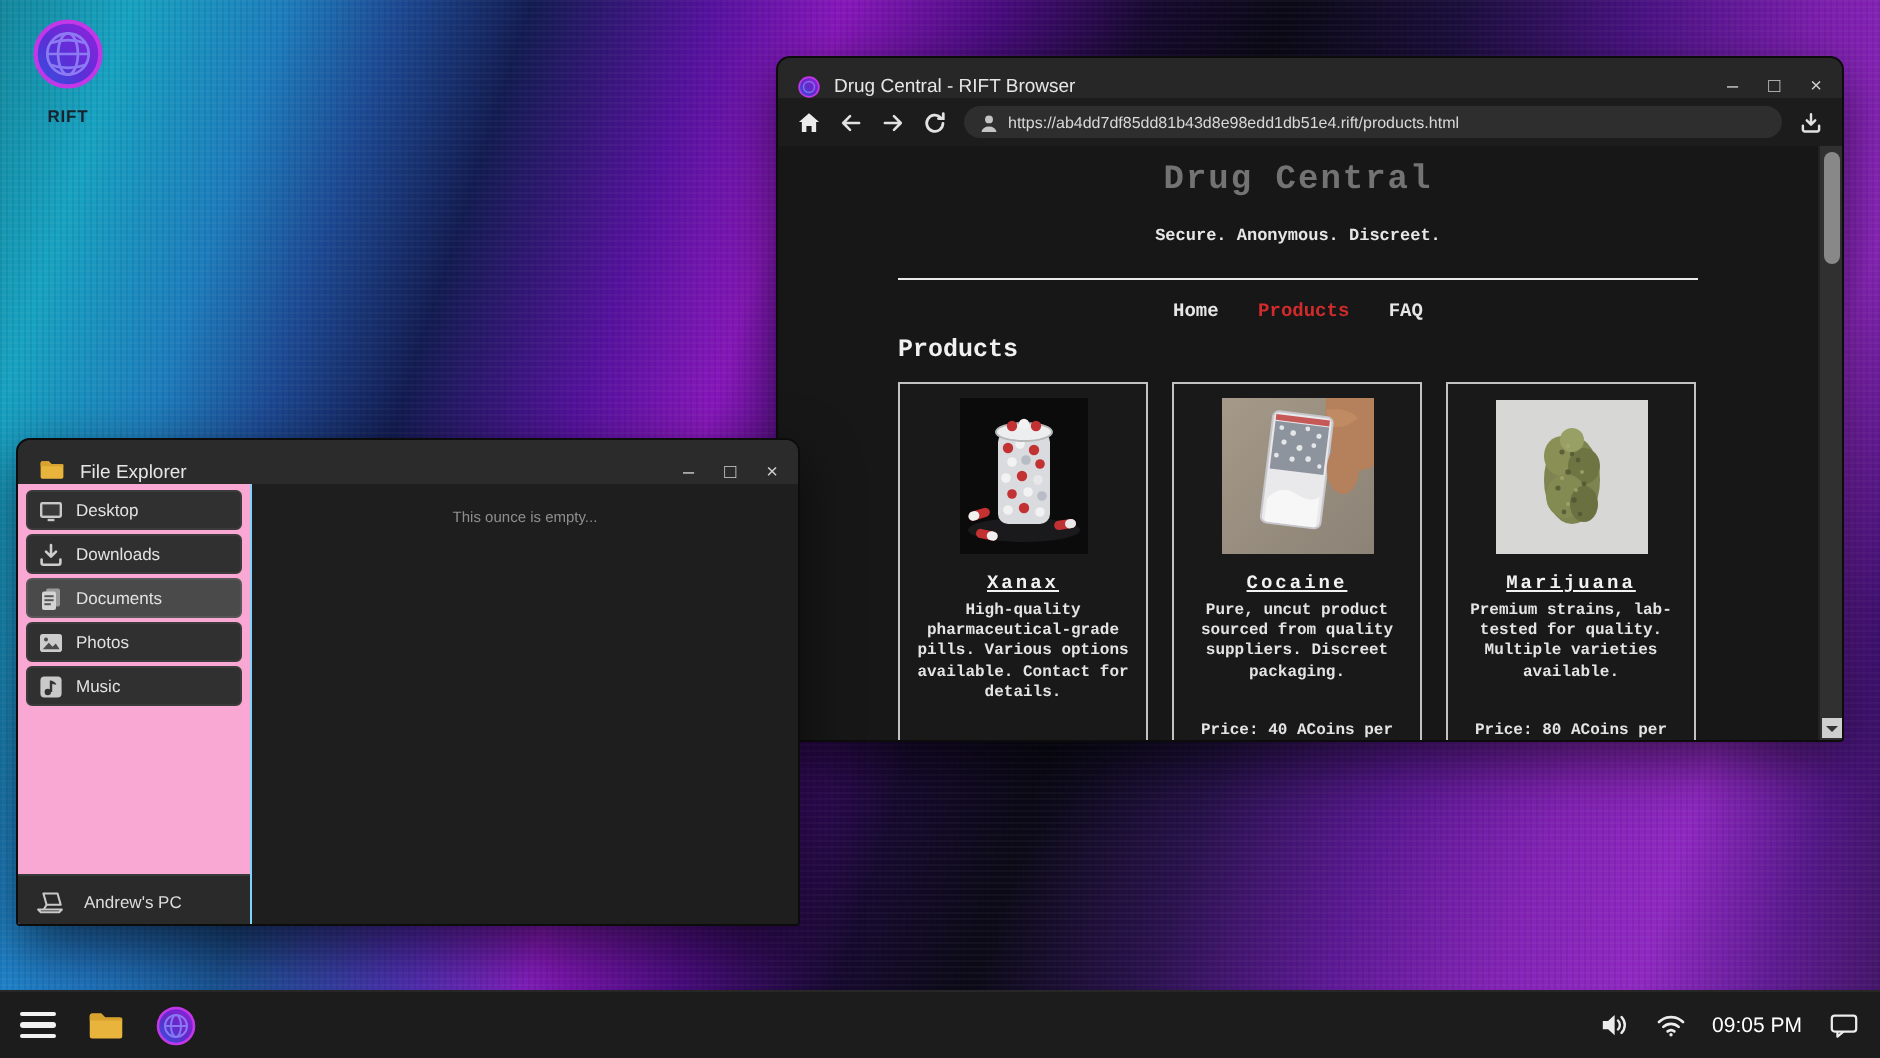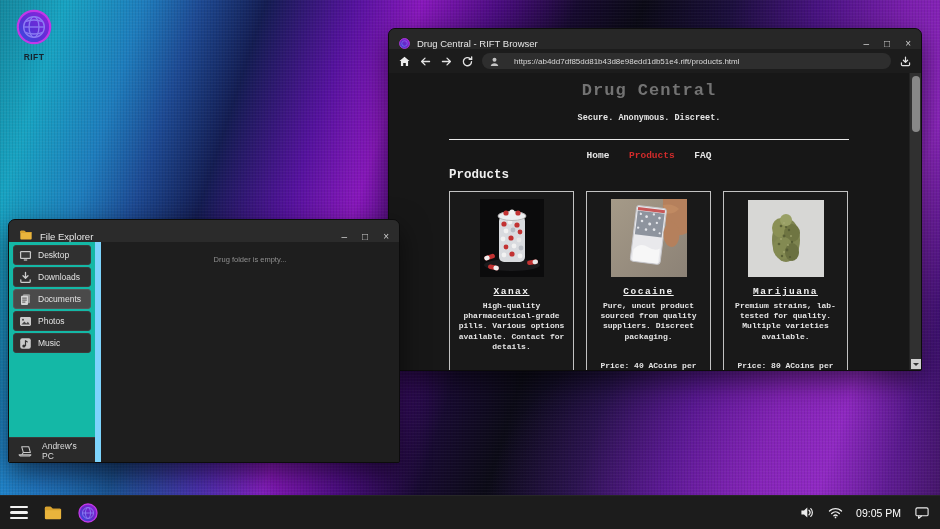--- a/index.html
+++ b/index.html
@@ -32,21 +32,21 @@
   .titlebar { display:flex; align-items:flex-end; gap:7px; padding:0 10px; background:#282828; }
   .titlebar .tb-title { flex:0 0 auto; font-size:9.5px; color:#e6e6e6; }
   .tb-controls { margin-left:auto; display:flex; gap:15px; color:#cfcfcf; font-size:10px; line-height:1; }
   .tb-controls span { cursor:default; }
 
   
   .browser { left:388px; top:28px; width:534px; height:343px; }
   .browser .titlebar { height:20px; background:#272727; }
   .toolbar { height:24px; background:#1c1c1c; display:flex; align-items:center; gap:8px; padding:0 9px; }
   .toolbar .tool-icon { display:flex; align-items:center; }
-  .urlbar { flex:1; height:16px; background:#2e2e2e; border-radius:8px; display:flex; align-items:center; gap:15px; padding:0 8px; overflow:hidden; }
+  .urlbar { flex:1; height:16px; background:#2e2e2e; border-radius:8px; display:flex; align-items:center; gap:5px; padding:0 8px; overflow:hidden; }
   .urlbar .url-text { font-size:8px; color:#d8d8d8; white-space:nowrap; }
 
   .content { position:relative; height:297px; background:#171717; }
   .page { position:absolute; inset:0 12px 0 0; padding:8px 60px 0; color:#eee;
           font-family:"Liberation Mono","DejaVu Sans Mono",monospace; overflow:hidden; }
   .page h1 { text-align:center; font-size:17px; letter-spacing:1px; color:#737373; }
   .page .tagline { text-align:center; font-size:8.5px; margin-top:13px; color:#e6e6e6; font-weight:700; }
   .page hr { border:0; border-top:1px solid #e9e9e9; margin:16px 0 10px; }
   .page nav { text-align:center; font-size:9.5px; font-weight:700; }
   .page nav a { color:#e6e6e6; text-decoration:none; margin:0 7px; }
@@ -62,21 +62,21 @@
 
   .scrollbar { position:absolute; top:0; right:0; width:12px; height:100%; background:#303030; border-left:1px solid #222; }
   .sb-thumb { position:absolute; top:3px; left:2px; width:8px; height:56px; background:#888; border-radius:4px; }
   .sb-down { position:absolute; bottom:1px; left:1px; width:10px; height:10px; background:#cfcfcf; display:flex; align-items:center; justify-content:center; }
   .sb-down::after { content:""; border:3px solid transparent; border-top-color:#333; margin-top:3px; }
 
   
   .explorer { left:8px; top:219px; width:392px; height:244px; background:#212121; }
   .explorer .titlebar { height:22px; background:#2b2b2b; }
   .ex-body { position:relative; height:221px; display:flex; }
-  .ex-sidebar { position:relative; width:92px; background:#14b8a6; border-right:6px solid #7dd3fc; padding:3px 4px; }
+  .ex-sidebar { position:relative; width:117px; background:#f9a8d4; border-right:1px solid #7dd3fc; padding:3px 4px; }
   .ex-item { display:flex; align-items:center; gap:6px; height:20px; margin-bottom:2px; padding:0 5px;
              background:#303030; border:1px solid #3b3b3b; border-radius:3px; color:#e2e2e2; font-size:8.5px; }
   .ex-item.selected { background:#4a4a4a; border-color:#575757; }
   .ex-computer { position:absolute; left:0; right:0; bottom:0; height:26px; border-top:1px solid #3a3a3a;
                  display:flex; align-items:center; gap:9px; padding:0 8px; color:#dddddd; font-size:8.5px; background:#2a2a2a; }
   .ex-main { flex:1; background:#1e1e1e; padding-top:6px; text-align:center; }
   .ex-empty { font-size:7.5px; color:#8f8f8f; }
 
   
   .taskbar { position:absolute; left:0; bottom:0; width:940px; height:34px; background:#1c1c1c;
@@ -404,21 +404,21 @@
             <svg width="16" height="14" viewBox="0 0 17 14" fill="none" stroke="#c9c9c9" stroke-width="1.1" stroke-linejoin="round">
                 <path d="M5 2.5 H12.5 L14.2 8.5 H6.7 Z"></path>
                 <path d="M2.2 11 H14.8 L13.4 12.4 H3.6 Z"></path>
                 <path d="M6.7 8.5 L5.2 11"></path>
               </svg>
           </span>
           <span>Andrew's PC</span>
         </div>
       </div>
       <div class="ex-main">
-        <span class="ex-empty">Drug folder is empty...</span>
+        <span class="ex-empty">This ounce is empty...</span>
       </div>
     </div>
   </div>
 
   <div class="taskbar">
     <div class="tb-left">
       <span class="hamburger">
           <i></i>
           <i></i>
           <i></i>

